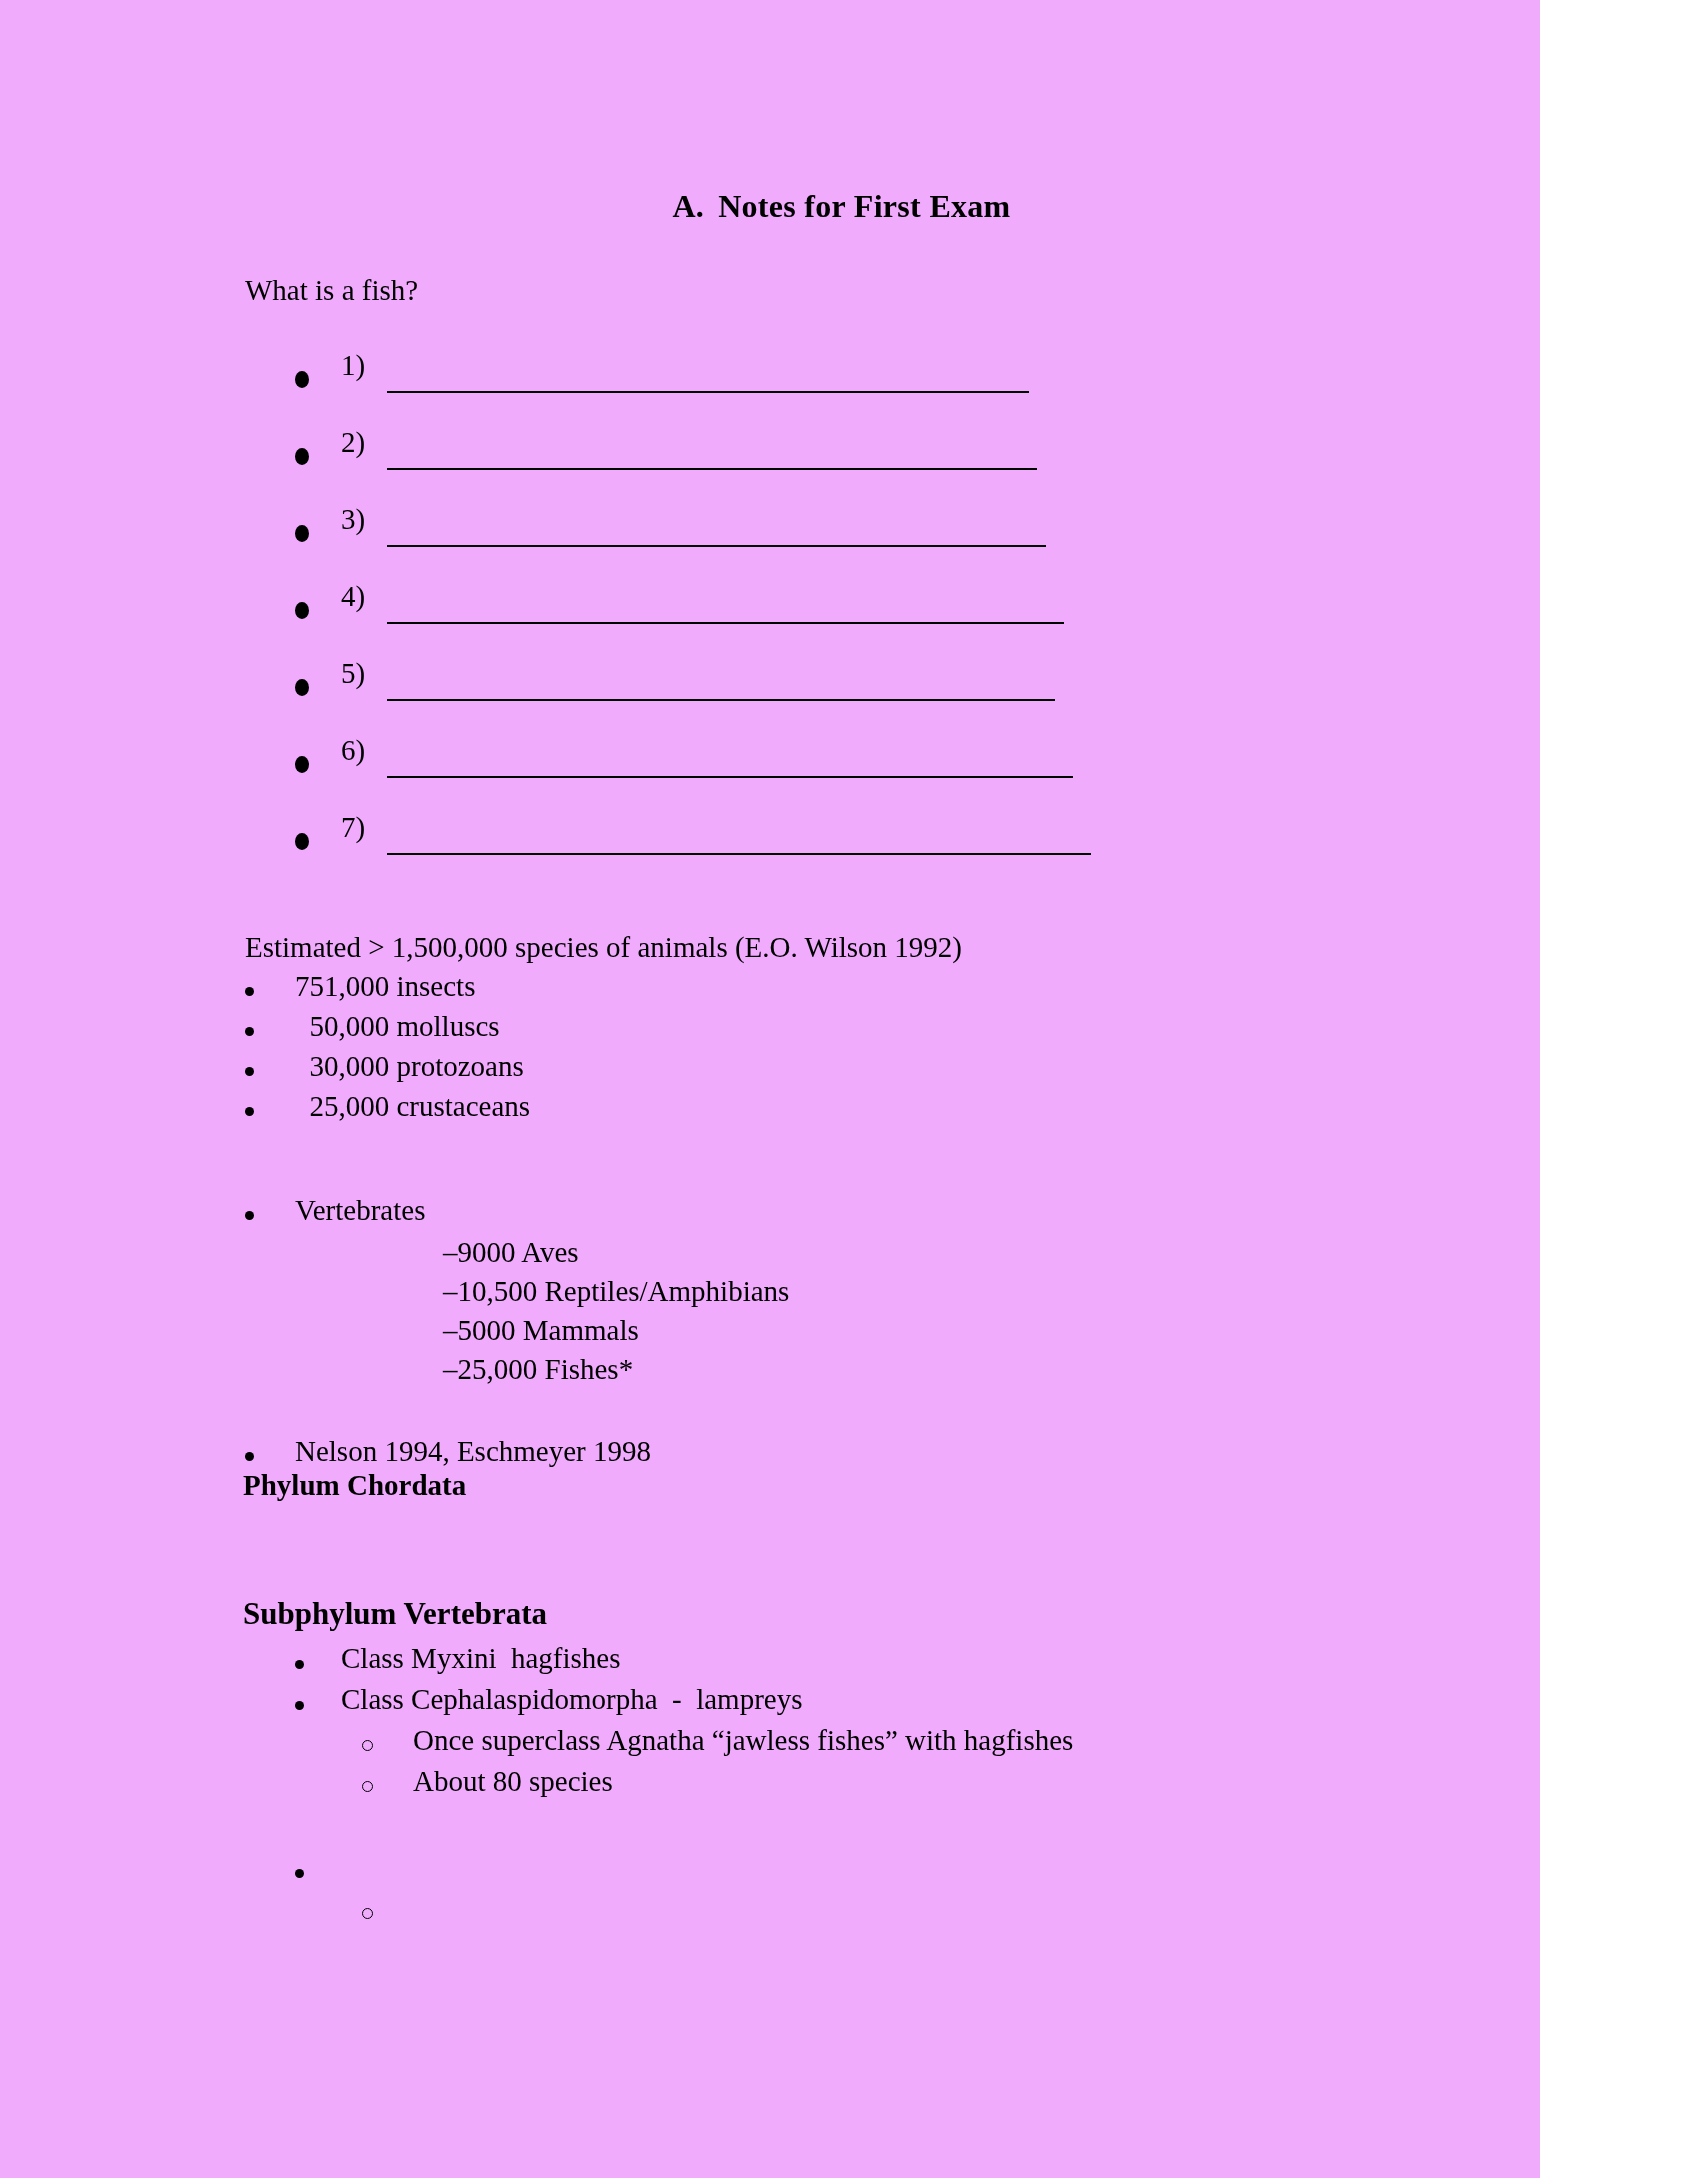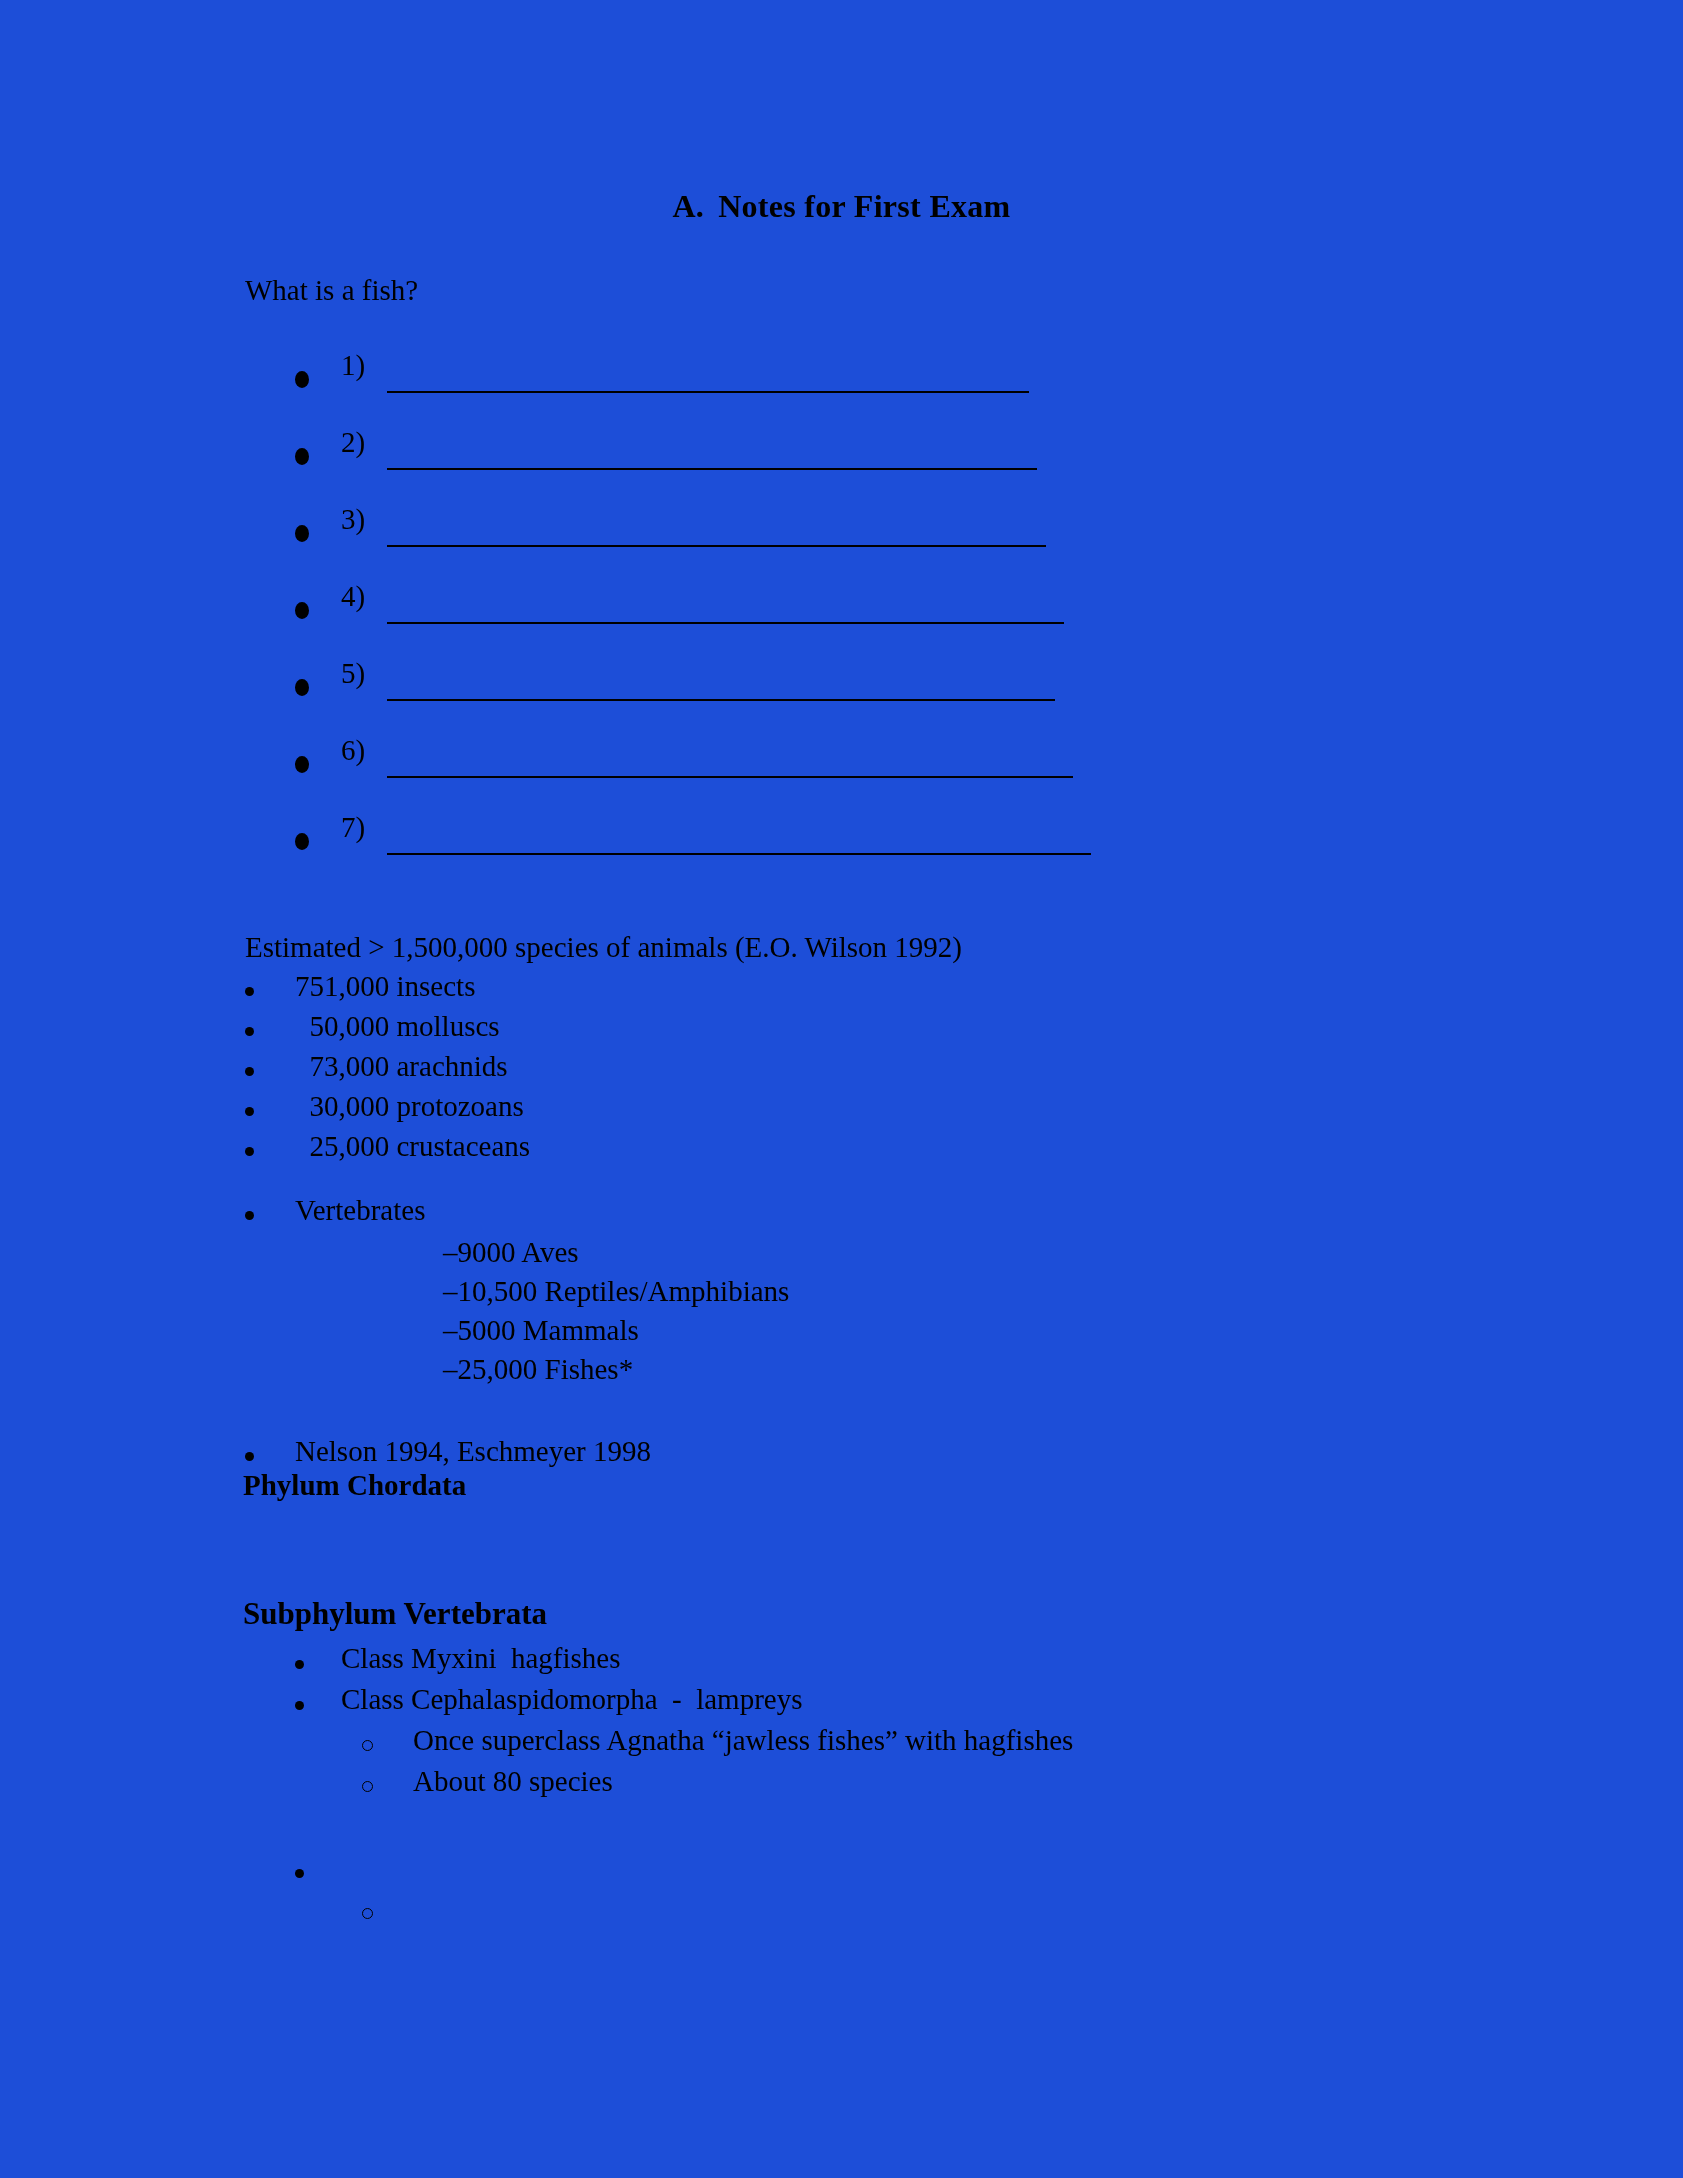--- a/index.html
+++ b/index.html
@@ -11,23 +11,23 @@
   body {
     width: 1683px;
     height: 2178px;
     font-family: "Liberation Serif", "DejaVu Serif", serif;
     color: #000000;
     -webkit-font-smoothing: antialiased;
   }
 
   .page {
     position: relative;
-    width: 1683px;
+    width: 1540px;
     height: 2178px;
-    background: #1d4ed8;
+    background: #f0abfc;
     overflow: hidden;
   }
 
   
   .doc-title {
     position: absolute;
     left: 0;
     top: 188px;
     width: 1683px;
     text-align: center;
@@ -287,24 +287,20 @@
     <div class="count-row">
       <span class="bullet"></span>
       <span class="txt">751,000 insects</span>
     </div>
     <div class="count-row">
       <span class="bullet"></span>
       <span class="txt">  50,000 molluscs</span>
     </div>
     <div class="count-row">
       <span class="bullet"></span>
-      <span class="txt">  73,000 arachnids</span>
-    </div>
-    <div class="count-row">
-      <span class="bullet"></span>
       <span class="txt">  30,000 protozoans</span>
     </div>
     <div class="count-row">
       <span class="bullet"></span>
       <span class="txt">  25,000 crustaceans</span>
     </div>
   </div>
 
   <div class="vert-bullet-row">
     <span class="bullet"></span>

